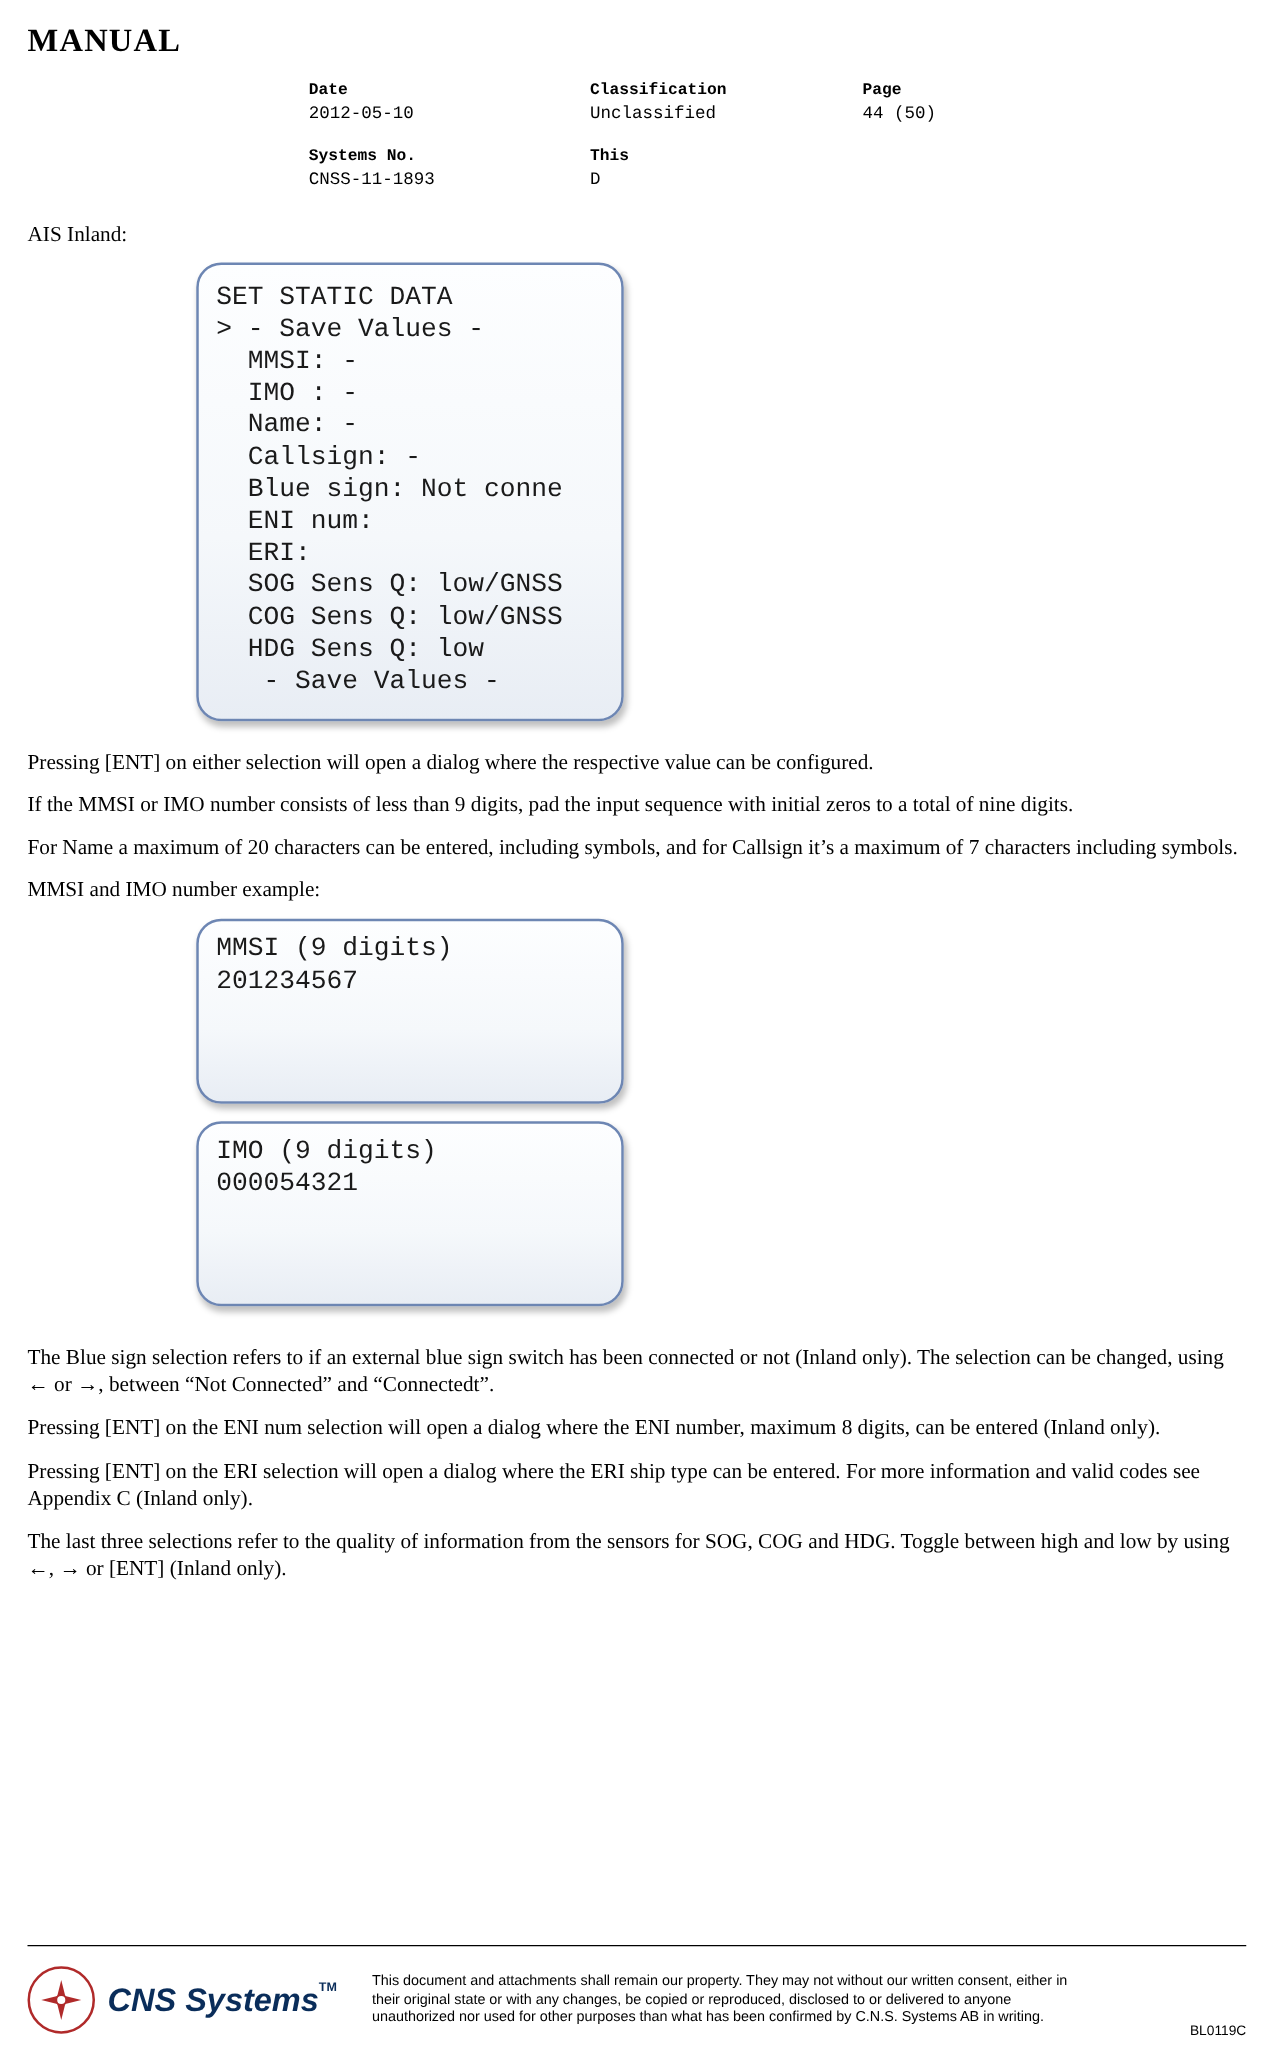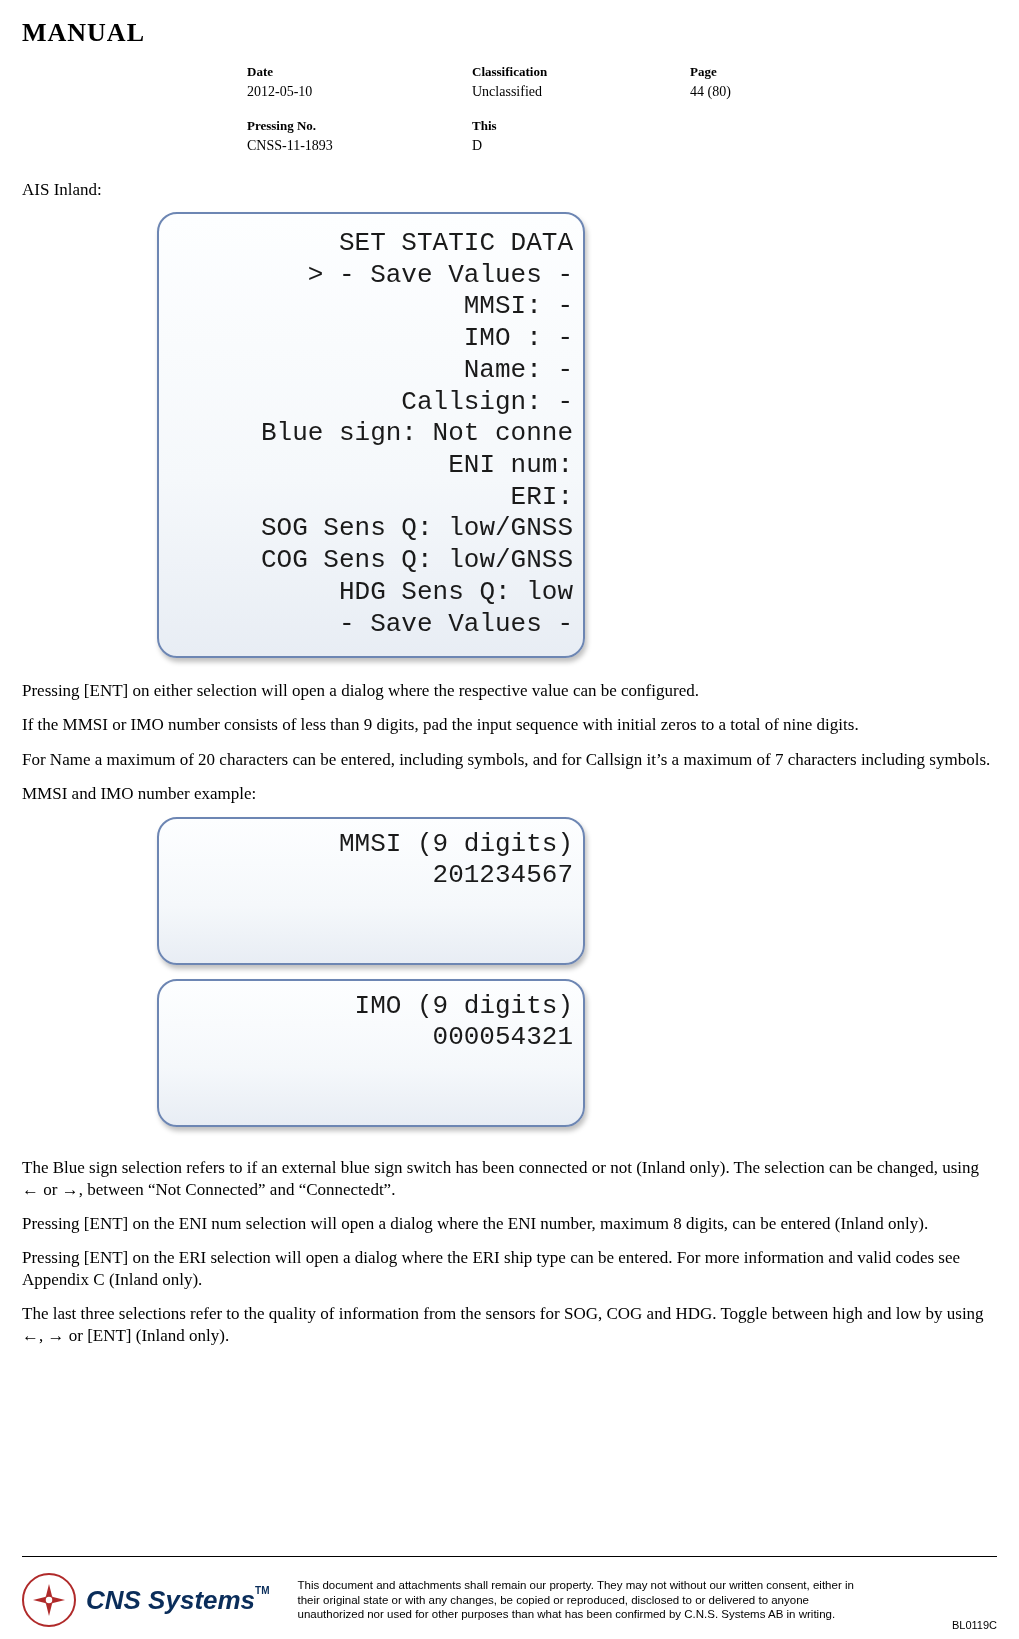--- a/index.html
+++ b/index.html
@@ -18,43 +18,42 @@
     font-size: 26px;
     font-weight: bold;
     letter-spacing: 1px;
     margin: 0 0 16px 0;
   }
   .meta-block {
     display: grid;
     grid-template-columns: 225px 218px 180px;
     row-gap: 4px;
     margin-left: 225px;
-    font-family: Liberation Serif, serif;
+    font-family: Liberation Mono, monospace;
     font-size: 14px;
     margin-bottom: 26px;
     margin-top: 12px;
   }
   .meta-block .mlabel { font-weight: bold; font-size: 13px; }
   .intro { margin: 4px 0 12px 0; }
   .lcd {
-    width: 428px;
+    width: 342px;
     margin-left: 135px;
     border: 2px solid #6d86b3;
     border-radius: 20px;
     background: linear-gradient(to bottom, #fdfeff 0%, #f5f8fb 60%, #e8edf4 100%);
     box-shadow: 2px 4px 5px rgba(0,0,0,0.25);
     padding: 14px 10px 16px 14px;
     box-sizing: border-box;
     font-family: "Courier New", monospace;
-    font-size: 26px;
+    font-size: 21px;
     line-height: 1.22;
     white-space: pre;
     color: #1a1a1a;
     margin-bottom: 22px;
-    text-align: right;
   }
   .lcd.small { min-height: 148px; padding: 10px 10px 26px 14px; margin-bottom: 14px; }
   p.body { margin: 6px 0 12px 0; line-height: 1.3; }
   .footer {
     position: absolute;
     left: 22px; right: 22px; bottom: 12px;
   }
   .footer-line { border-top: 1px solid #000; margin-bottom: 16px; }
   .footer-row { display: flex; align-items: center; gap: 28px; }
   .logo-wrap { display: flex; align-items: center; gap: 10px; }
@@ -82,23 +81,23 @@
 <body>
 
 <h1 class="doc-title">MANUAL</h1>
 
 <div class="meta-block">
   <div class="mlabel">Date</div>
   <div class="mlabel">Classification</div>
   <div class="mlabel">Page</div>
   <div>2012-05-10</div>
   <div>Unclassified</div>
-  <div>44 (80)</div>
+  <div>44 (50)</div>
   <div style="height:10px;grid-column:1/4"></div>
-  <div class="mlabel">Pressing No.</div>
+  <div class="mlabel">Systems No.</div>
   <div class="mlabel">This</div>
   <div></div>
   <div>CNSS-11-1893</div>
   <div>D</div>
   <div></div>
 </div>
 
 <p class="intro">AIS Inland:</p>
 
 <div class="lcd"><span>SET STATIC DATA</span>

